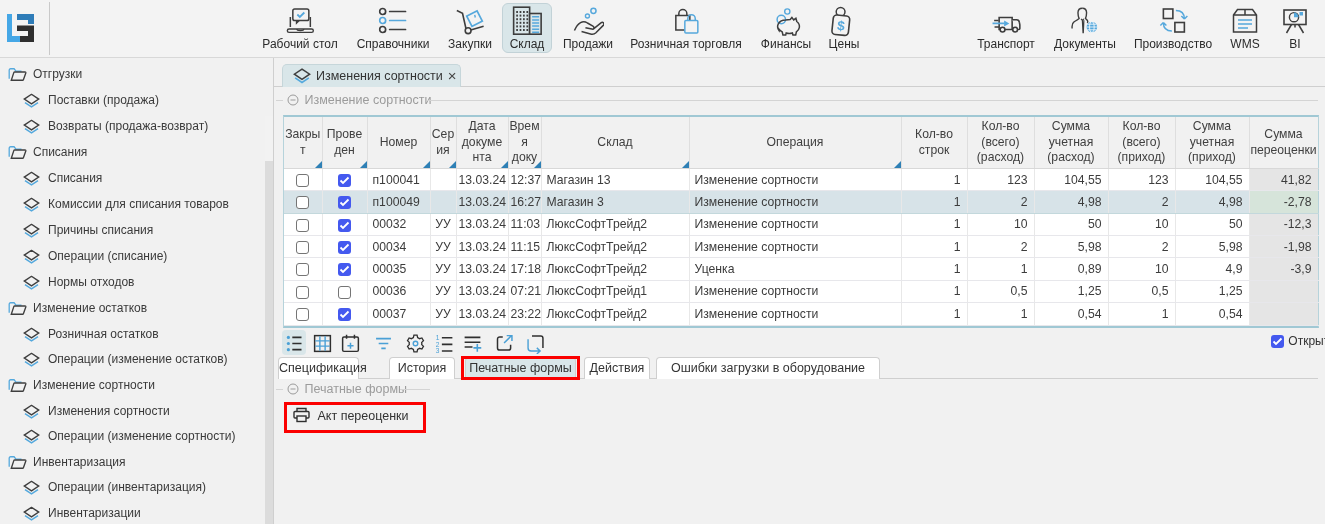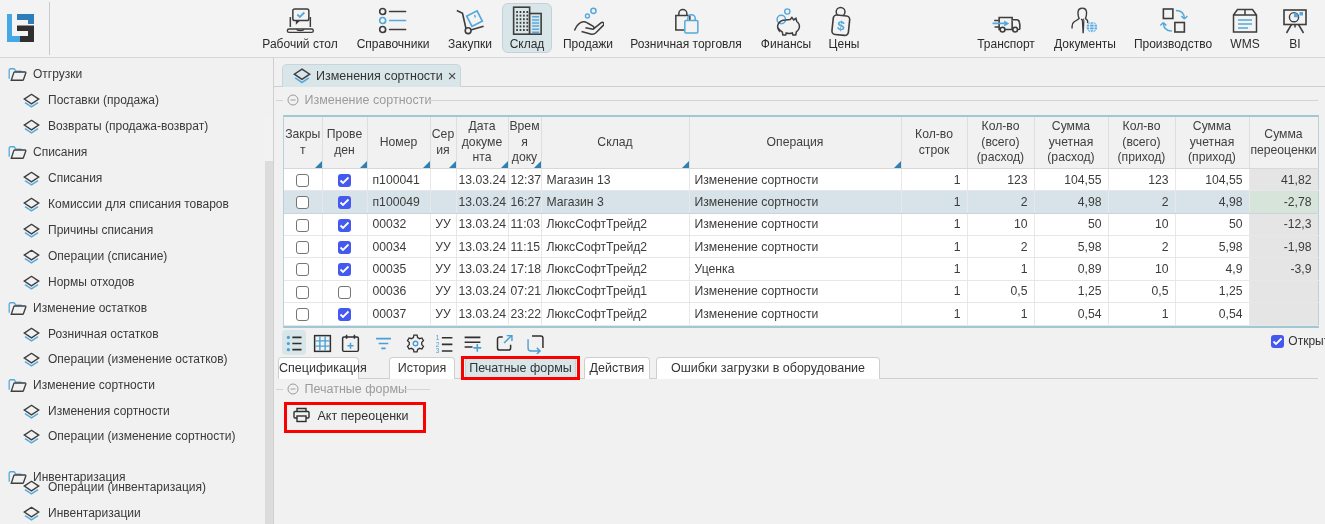--- a/index.html
+++ b/index.html
@@ -295,21 +295,21 @@
           <path d="M3.3 13 L5.8 5.4 a1 1 0 0 1 1 -.7 h10.2 a.8 .8 0 0 1 .8 1 l-2.3 6.6 a1 1 0 0 1 -1 .7 z" stroke="#3f3f3f" stroke-width="1.35" fill="#f1f1f1"></path>
         </svg></span><span>Изменение сортности</span></div>
 <div class="ti" style="left:23px;top:354px"><span style="display:inline-block;vertical-align:middle;margin-right:8px"><svg width="17" height="15" viewBox="0 0 17 15" fill="none">
           <path d="M2 9.3 L8.5 13.6 L15 9.3" stroke="#55a9dd" stroke-width="1.5" fill="none"></path>
           <path d="M8.5 1 L15.7 5.8 L8.5 10.6 L1.3 5.8 Z" stroke="#3f3f3f" stroke-width="1.4" fill="#f1f1f1"></path>
         </svg></span><span>Изменения сортности</span></div>
 <div class="ti" style="left:23px;top:379px"><span style="display:inline-block;vertical-align:middle;margin-right:8px"><svg width="17" height="15" viewBox="0 0 17 15" fill="none">
           <path d="M2 9.3 L8.5 13.6 L15 9.3" stroke="#55a9dd" stroke-width="1.5" fill="none"></path>
           <path d="M8.5 1 L15.7 5.8 L8.5 10.6 L1.3 5.8 Z" stroke="#3f3f3f" stroke-width="1.4" fill="#f1f1f1"></path>
         </svg></span><span>Операции (изменение сортности)</span></div>
-<div class="ti" style="left:8px;top:420px"><span style="display:inline-block;vertical-align:middle;margin-right:6px"><svg width="19" height="15" viewBox="0 0 19 15" fill="none">
+<div class="ti" style="left:8px;top:405px"><span style="display:inline-block;vertical-align:middle;margin-right:6px"><svg width="19" height="15" viewBox="0 0 19 15" fill="none">
           <path d="M1.2 11.5 V2.8 a1.3 1.3 0 0 1 1.3 -1.3 h3.6 l1.9 2.3 h5.5" stroke="#55a9dd" stroke-width="1.3" fill="none"></path>
           <path d="M3.3 13 L5.8 5.4 a1 1 0 0 1 1 -.7 h10.2 a.8 .8 0 0 1 .8 1 l-2.3 6.6 a1 1 0 0 1 -1 .7 z" stroke="#3f3f3f" stroke-width="1.35" fill="#f1f1f1"></path>
         </svg></span><span>Инвентаризация</span></div>
 <div class="ti" style="left:23px;top:430px"><span style="display:inline-block;vertical-align:middle;margin-right:8px"><svg width="17" height="15" viewBox="0 0 17 15" fill="none">
           <path d="M2 9.3 L8.5 13.6 L15 9.3" stroke="#55a9dd" stroke-width="1.5" fill="none"></path>
           <path d="M8.5 1 L15.7 5.8 L8.5 10.6 L1.3 5.8 Z" stroke="#3f3f3f" stroke-width="1.4" fill="#f1f1f1"></path>
         </svg></span><span>Операции (инвентаризация)</span></div>
 <div class="ti" style="left:23px;top:456px"><span style="display:inline-block;vertical-align:middle;margin-right:8px"><svg width="17" height="15" viewBox="0 0 17 15" fill="none">
           <path d="M2 9.3 L8.5 13.6 L15 9.3" stroke="#55a9dd" stroke-width="1.5" fill="none"></path>
           <path d="M8.5 1 L15.7 5.8 L8.5 10.6 L1.3 5.8 Z" stroke="#3f3f3f" stroke-width="1.4" fill="#f1f1f1"></path>

